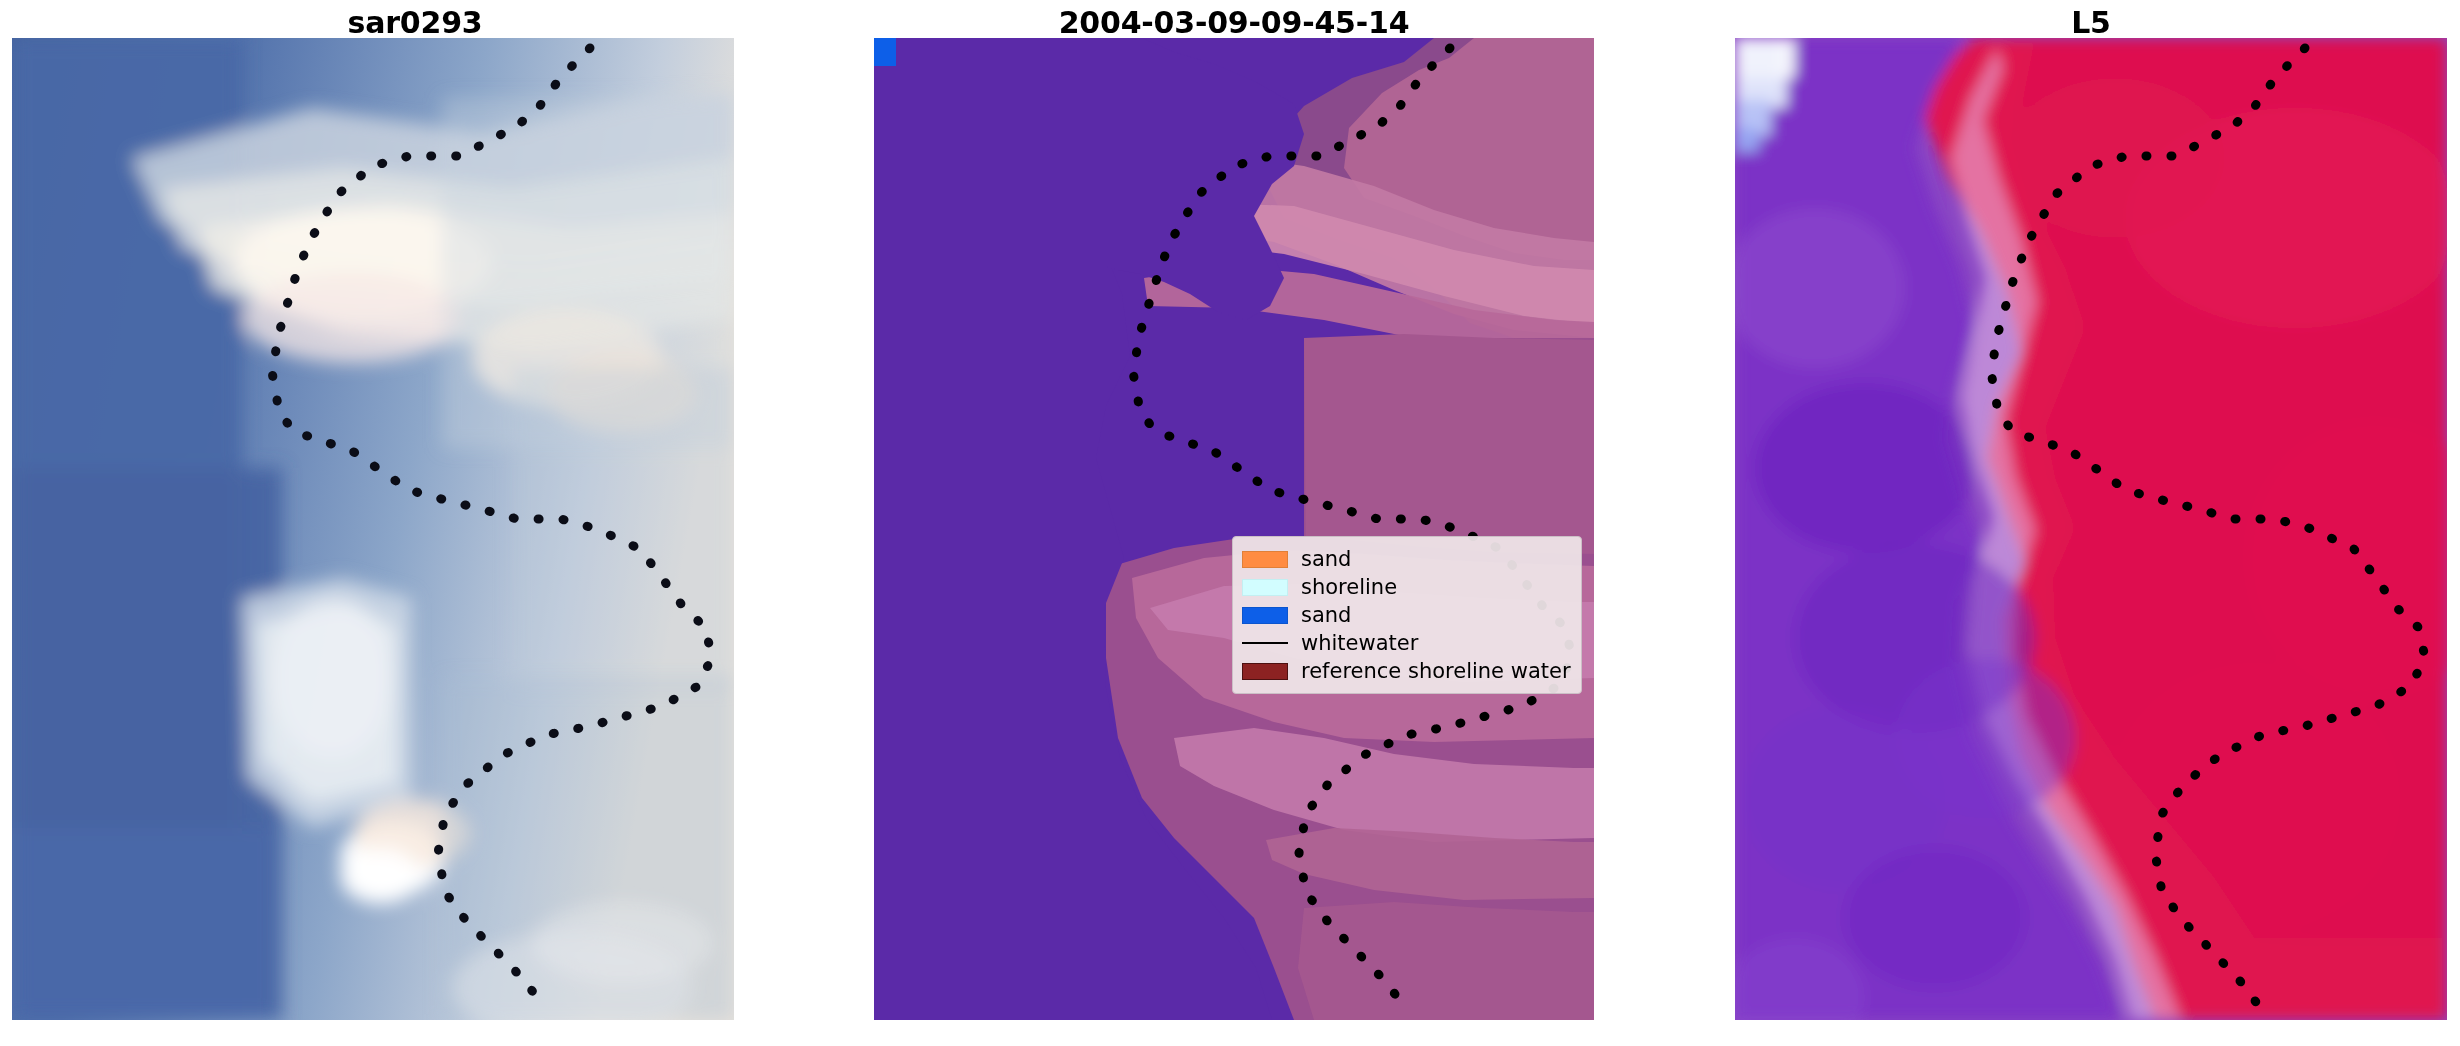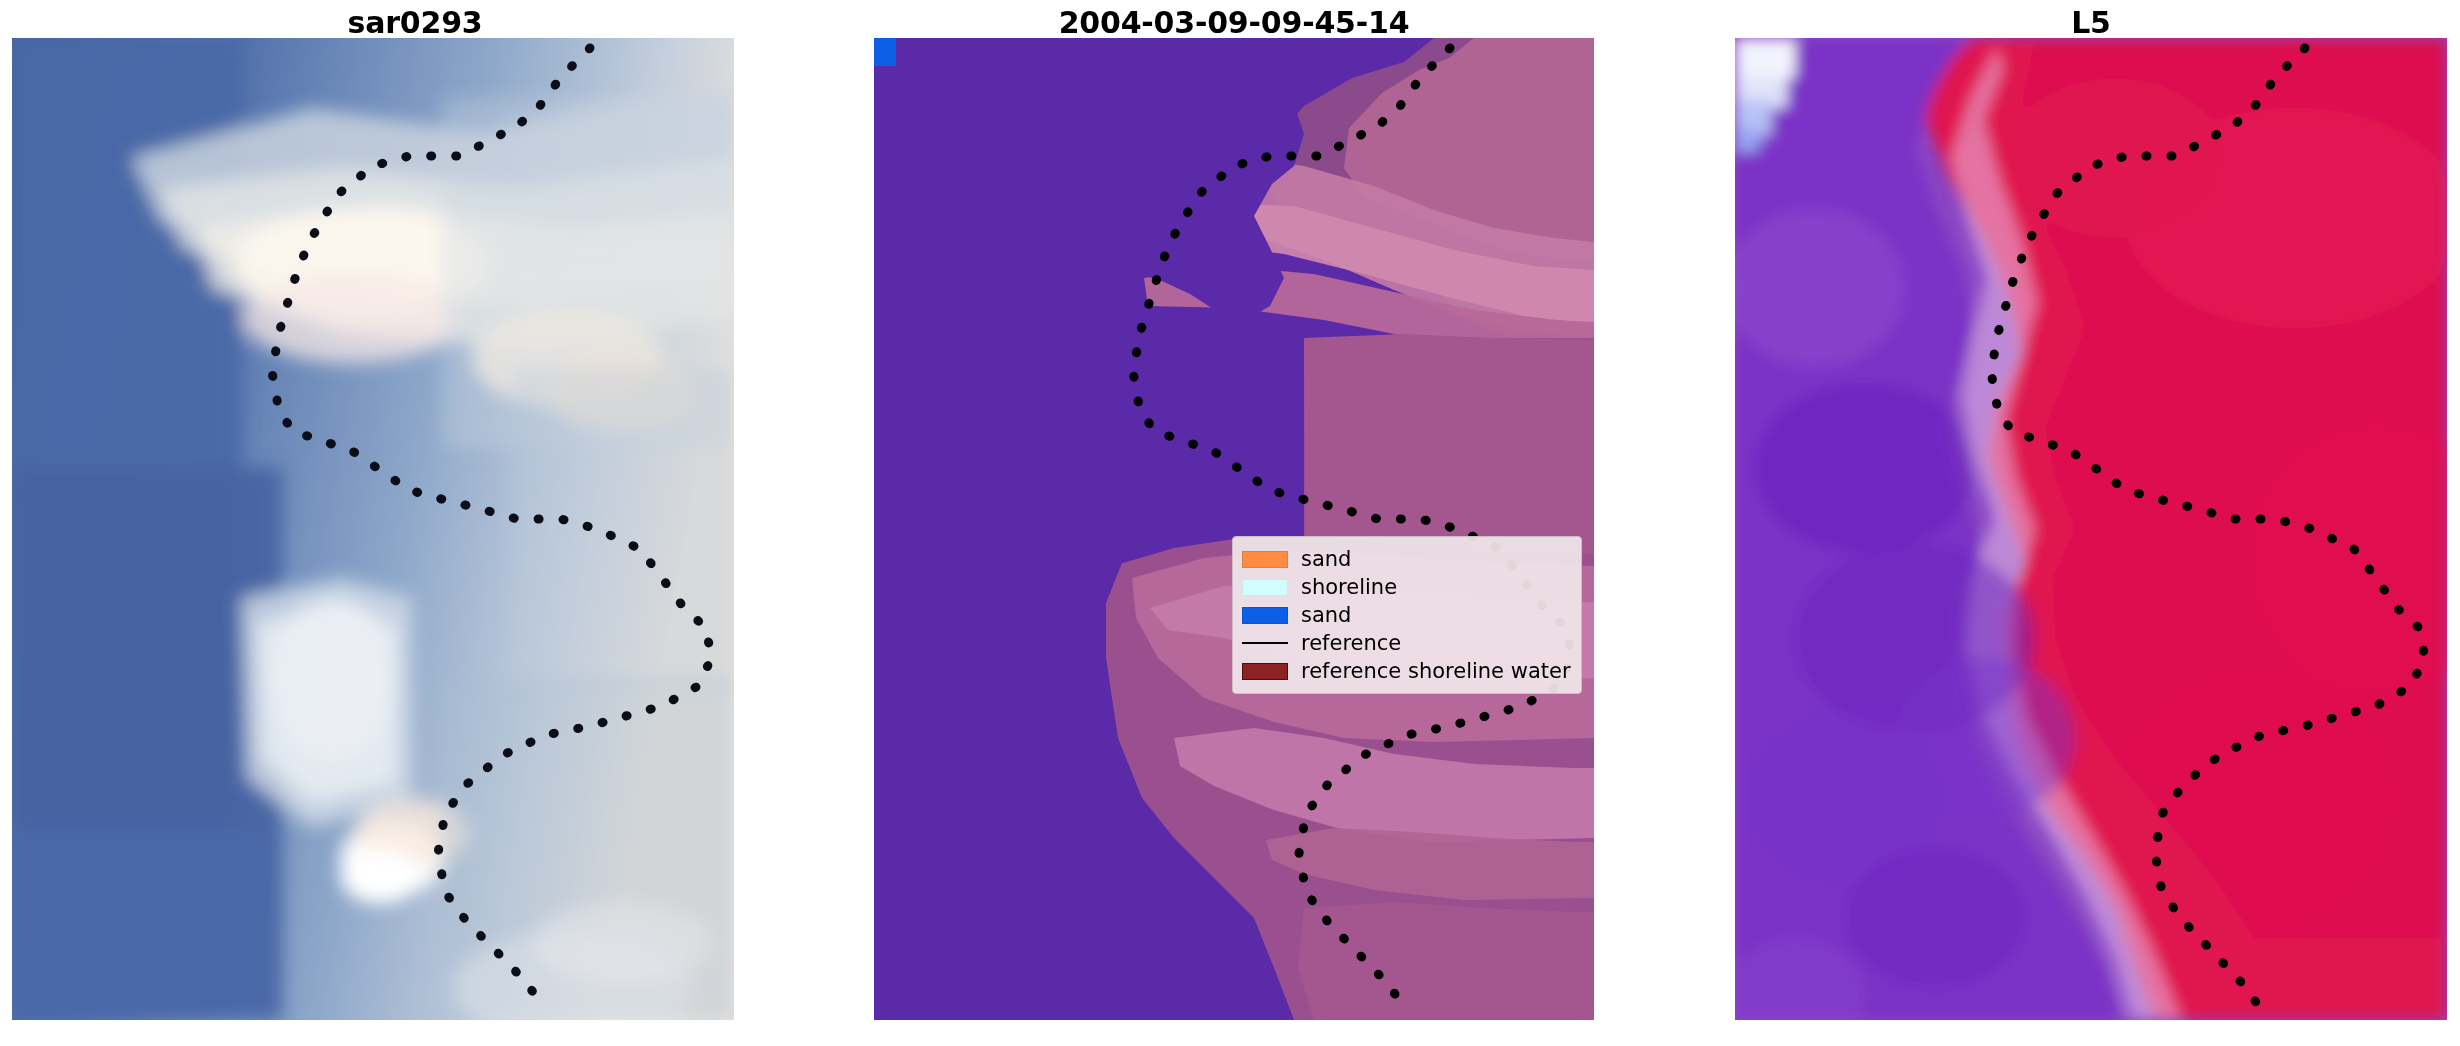--- a/index.html
+++ b/index.html
@@ -246,21 +246,21 @@
           <span class="legend-label">shoreline</span>
         </div>
         <div class="legend-row">
           <span class="swatch-box" style="background:#0d5fe8;border:1px solid #0b55ce;"></span>
           <span class="legend-label">sand</span>
         </div>
         <div class="legend-row">
           <span class="swatch-line-wrap">
               <span class="swatch-line"></span>
             </span>
-          <span class="legend-label">reference</span>
+          <span class="legend-label">whitewater</span>
         </div>
         <div class="legend-row">
           <span class="swatch-box" style="background:#8c2222;border:1px solid #4d1010;"></span>
           <span class="legend-label">reference shoreline water</span>
         </div>
       </div>
     </div>
   </div>
 
   <div class="panel" id="panel-l5">

